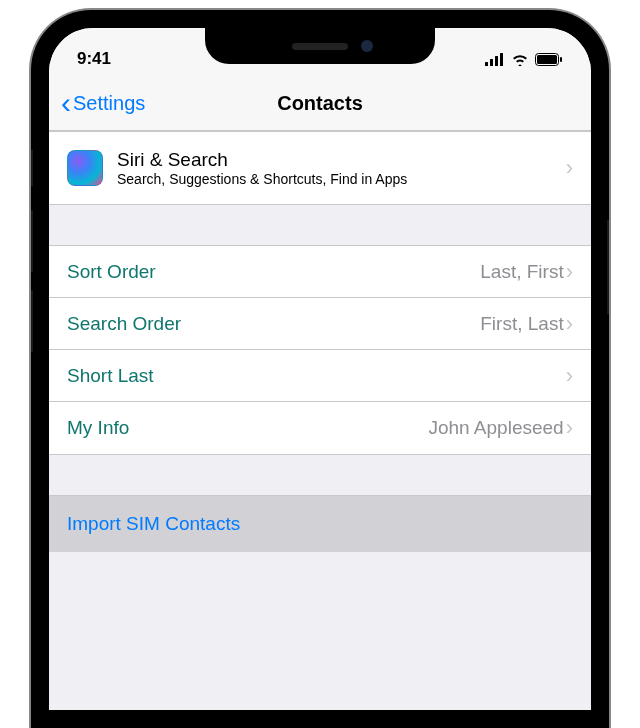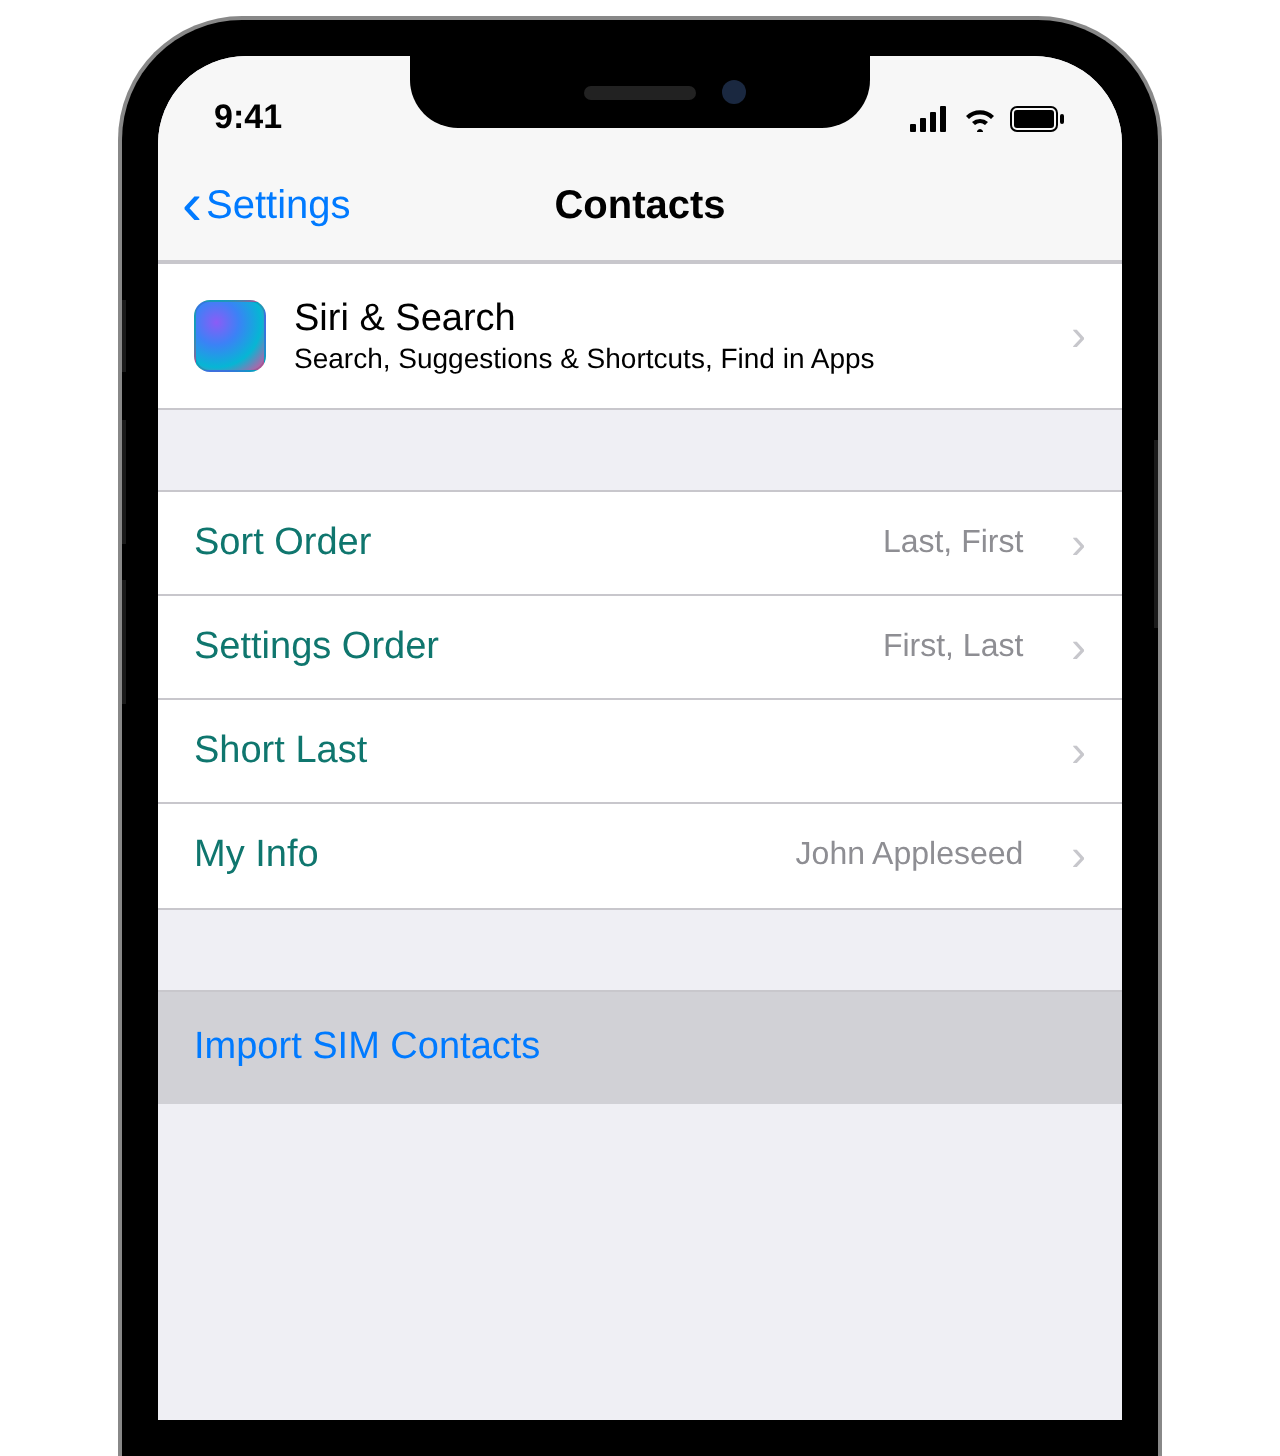--- a/index.html
+++ b/index.html
@@ -11,21 +11,21 @@
     body {
       width: 640px;
       height: 728px;
       background: #ffffff;
       display: flex;
       justify-content: center;
       align-items: flex-start;
       padding-top: 10px;
     }
     .phone-frame {
-      width: 518px;
+      width: 578px;
       height: 718px;
       background: #000;
       border-radius: 60px 60px 0 0;
       padding: 18px;
       position: relative;
       box-shadow: 0 0 0 2px #888;
       overflow: hidden;
     }
     .phone-inner {
       width: 100%;
@@ -199,23 +199,23 @@
     .row-subtitle {
       font-size: 14px;
       color: #000;
     }
     .row-label {
       font-size: 19px;
       color: #0f766e;
       flex: 1;
     }
     .row-value {
-      font-size: 16px;
+      font-size: 19px;
       color: #8e8e93;
-      margin-right: 24px;
+      margin-right: 2px;
     }
     .row-chevron {
       color: #c7c7cc;
       font-size: 22px;
       font-weight: 400;
     }
     .action-row {
       background: #d1d1d6;
       padding: 17px 18px;
       border-top: 1px solid #c8c7cc;
@@ -282,21 +282,21 @@
 
     <div class="section-spacer"></div>
 
     <div class="list">
       <div class="list-row">
         <div class="row-label">Sort Order</div>
         <div class="row-value">Last, First</div>
         <span class="row-chevron">›</span>
       </div>
       <div class="list-row">
-        <div class="row-label">Settings Order</div>
+        <div class="row-label">Search Order</div>
         <div class="row-value">First, Last</div>
         <span class="row-chevron">›</span>
       </div>
       <div class="list-row">
         <div class="row-label">Short Last</div>
         <div class="row-value"></div>
         <span class="row-chevron">›</span>
       </div>
       <div class="list-row">
         <div class="row-label">My Info</div>

